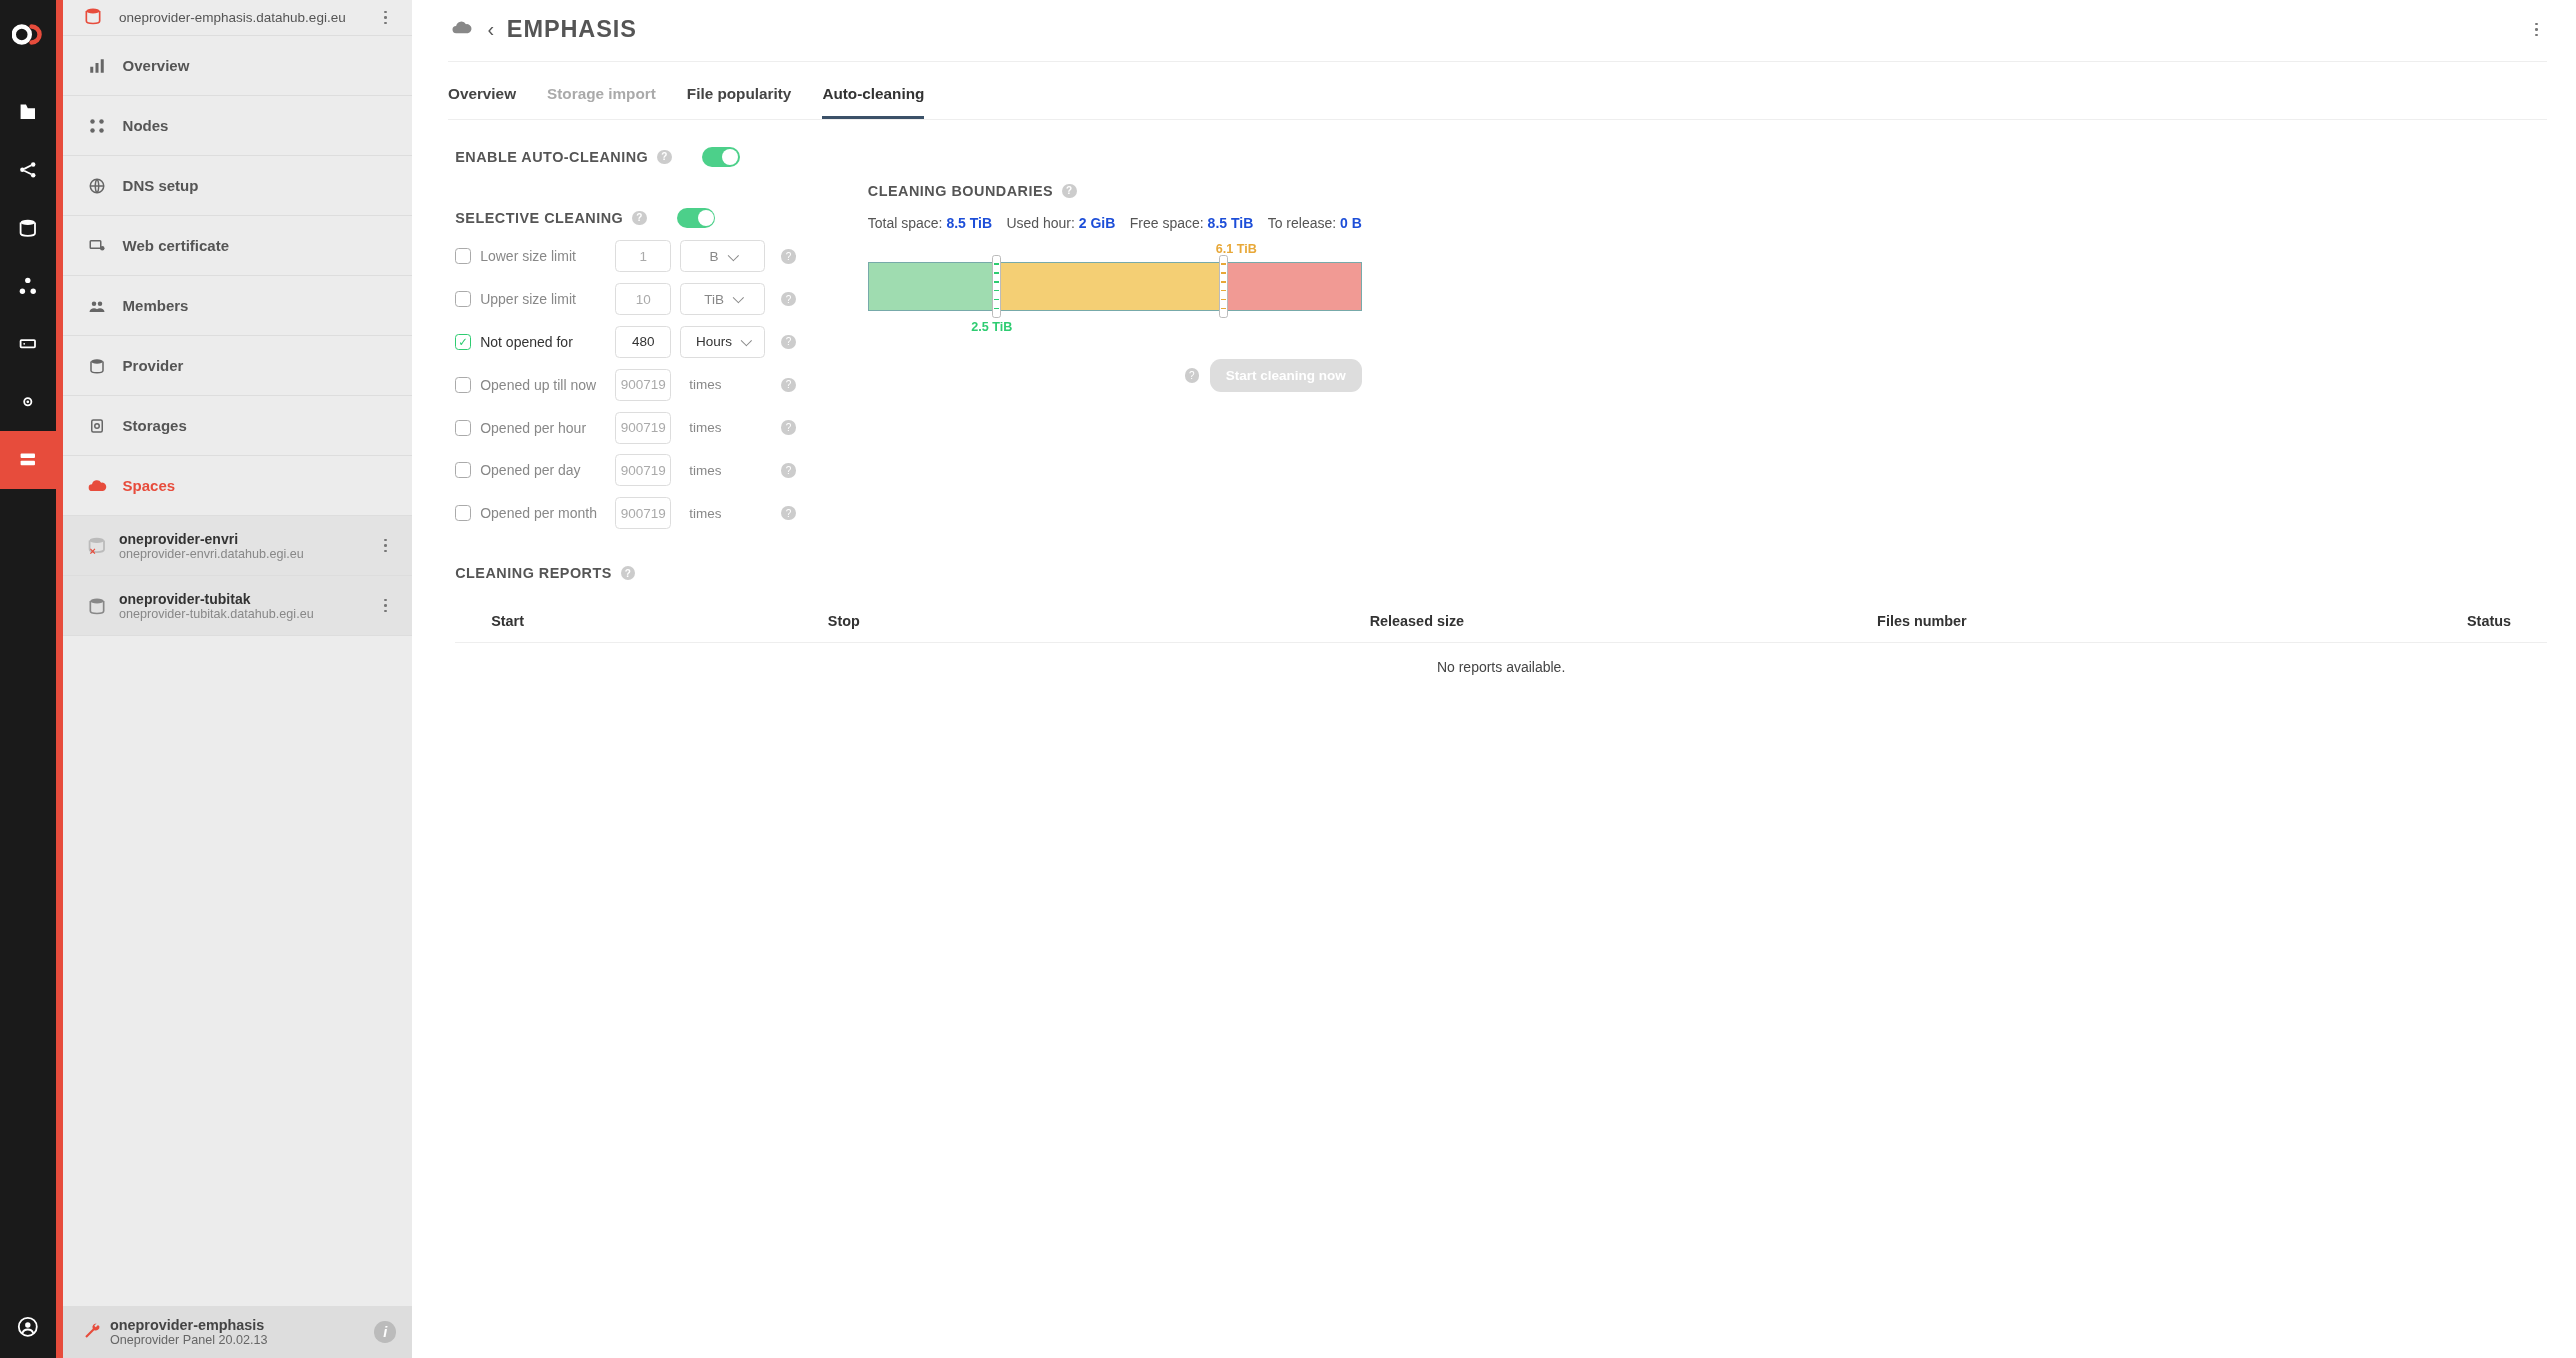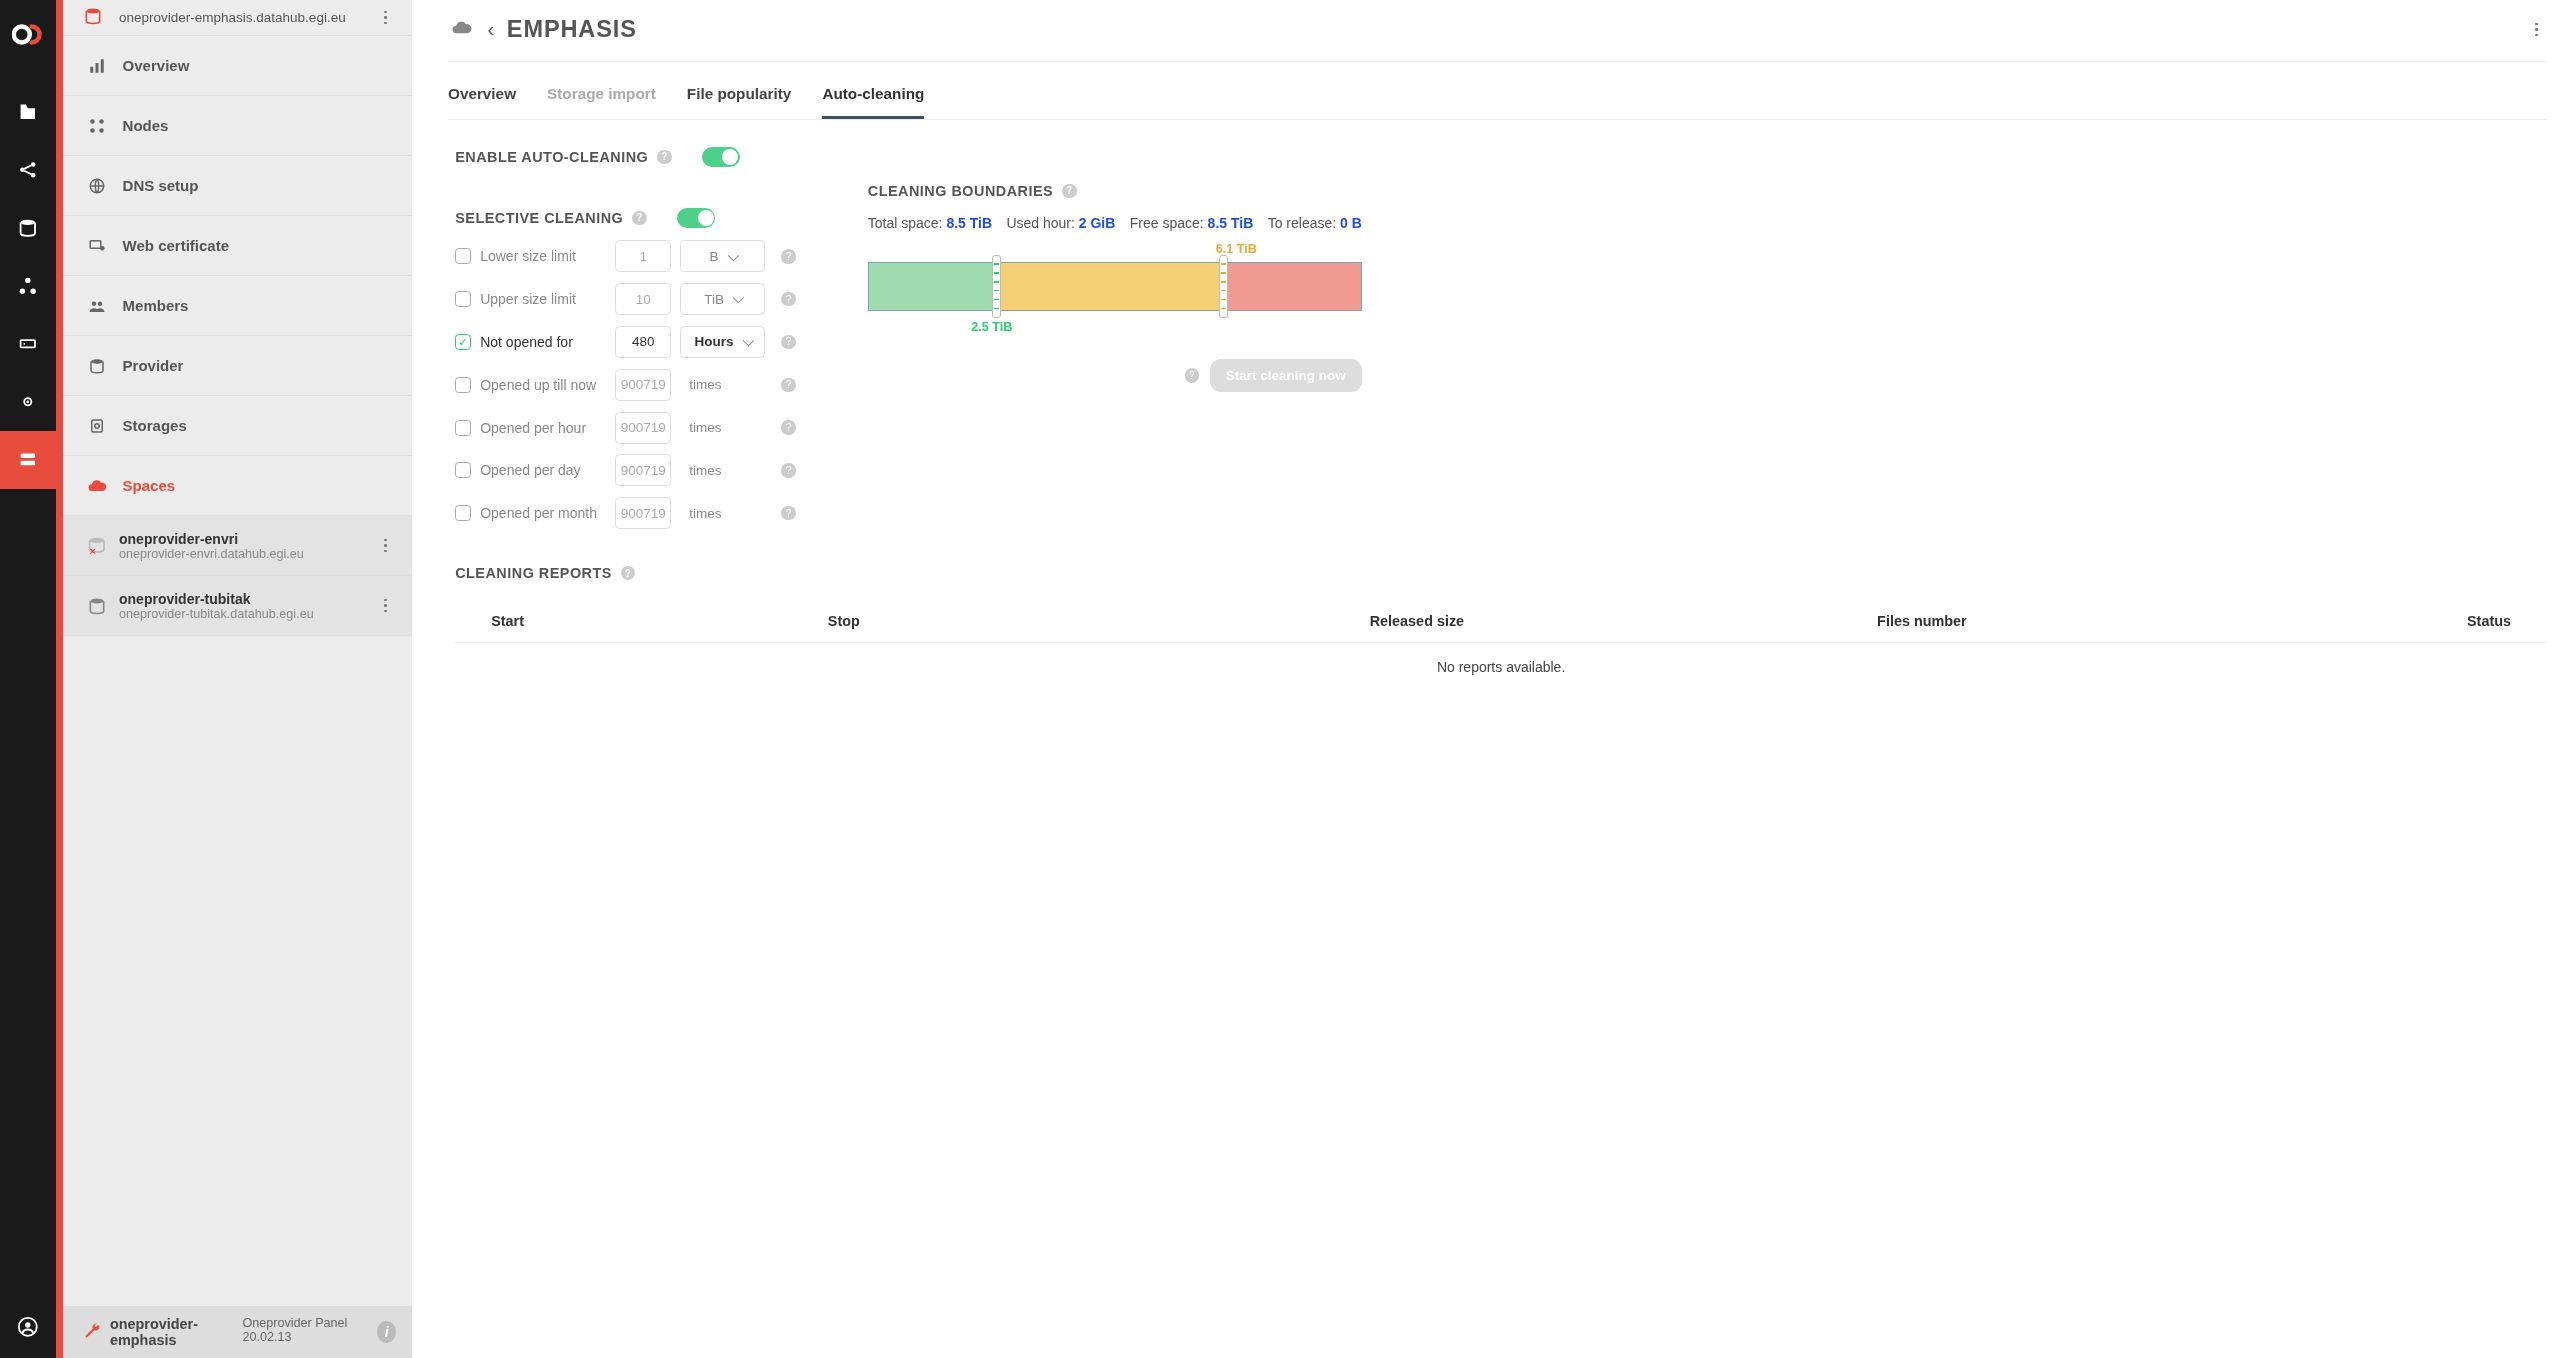--- a/index.html
+++ b/index.html
@@ -135,21 +135,21 @@
     text-align:center; font-size:13.5px; color:#aaa; background:#fff;
   }
   .rule.active .num-input { color:#333; }
   .unit-sel {
     width: 85px; height:32px; border:0.9px solid #ddd; border-radius:4.5px;
     display:flex; align-items:center; justify-content:center; gap:9px;
     font-size:13.5px; color:#888; background:#fff; cursor:pointer;
   }
   .unit-txt { font-size:13.5px; color:#888; width:85px; padding-left:9px;}
   .help-side { margin-left: 7.2px;}
-  .rule.active .unit-sel { color:#333;font-weight:bold;}
+  .rule.active .unit-sel { color:#333;}
 
   
   .boundaries { min-width: 469px;}
   .stats { display:flex; gap: 14.4px; font-size:14px; color:#555; margin-bottom: 31px; flex-wrap:wrap;}
   .stats .val { color:#1d4ed8; font-weight:700;}
   .bar-wrap { position:relative; height: 90px; margin-top: 5.4px;}
   .bar-label-top { position:absolute; top:-20px; right: 105px; font-size:12.6px; font-weight:700; color:#e8a838;}
   .bar {
     display:flex; height: 49px; border:0.9px solid #7aa; width:100%;
   }
@@ -376,21 +376,21 @@
           <span></span>
           <span></span>
           <span></span>
         </span>
     </div>
 
     <div class="sidebar-footer">
       <span class="ficon"><svg width="18" height="18" viewBox="0 0 24 24" fill="#e74c3c">
             <path d="M22 6a5 5 0 01-7 5L5 21l-2-2L13 9a5 5 0 015-7l-3 3 2 2 3-3z"></path>
           </svg></span>
-      <span style="display:flex;flex-direction:row">
+      <span style="display:flex;flex-direction:column">
         <span class="fname">oneprovider-emphasis</span>
         <span class="fver">Oneprovider Panel 20.02.13</span>
       </span>
       <span class="info-circle">i</span>
     </div>
   </div>
 
   <div class="main">
     <div class="main-header">
       <span class="cloud-ico"><svg width="27" height="21.6" viewBox="0 0 24 24" fill="#888">

